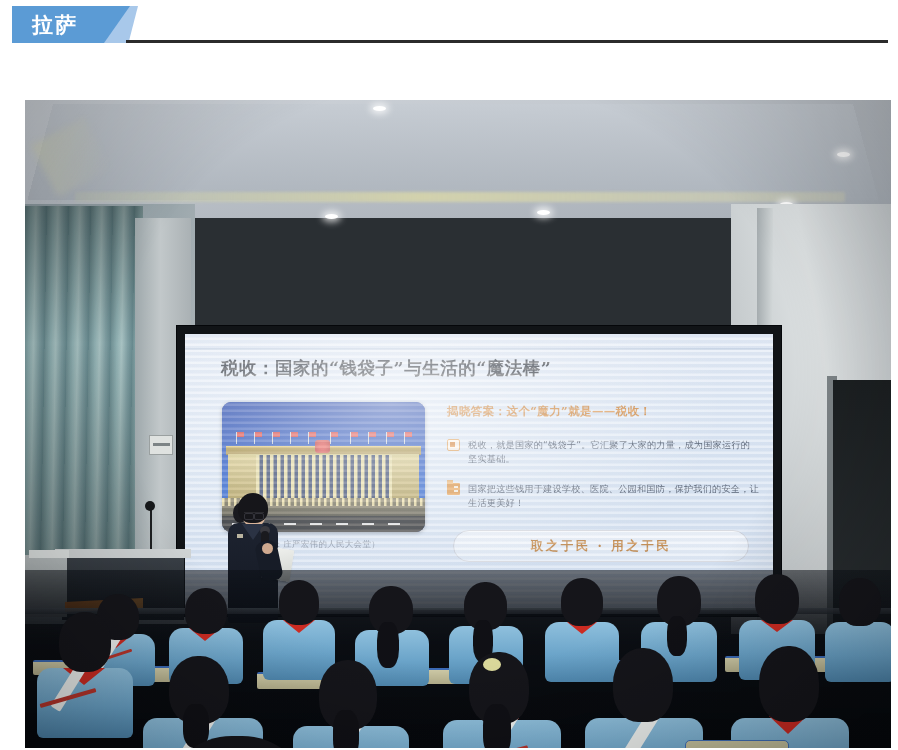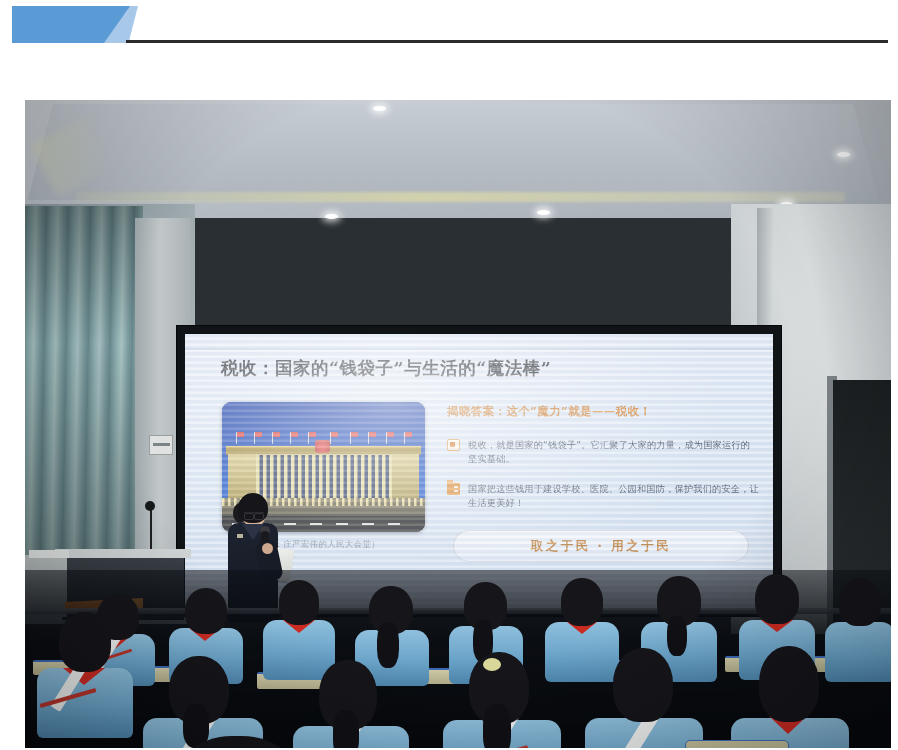--- a/index.html
+++ b/index.html
@@ -435,20 +435,21 @@
     position: absolute; inset: 0; pointer-events: none;
     background: radial-gradient(ellipse at 50% 42%, rgba(0,0,0,0) 55%, rgba(0,0,0,.30) 100%);
   }
 </style>
 </head>
 <body>
 
 <div class="header">
   <div class="tag-shape-2"></div>
   <div class="tag-shape"></div>
+  <div class="tag-label">拉萨</div>
   <div class="header-rule"></div>
 </div>
 
 <div class="photo">
 
   <div class="ceiling">
     <div class="ceiling-inner"></div>
     <div class="cove-strip"></div>
     <div class="cove-strip-2"></div>
     <div class="downlight" style="left:348px; top:6px;"></div>

